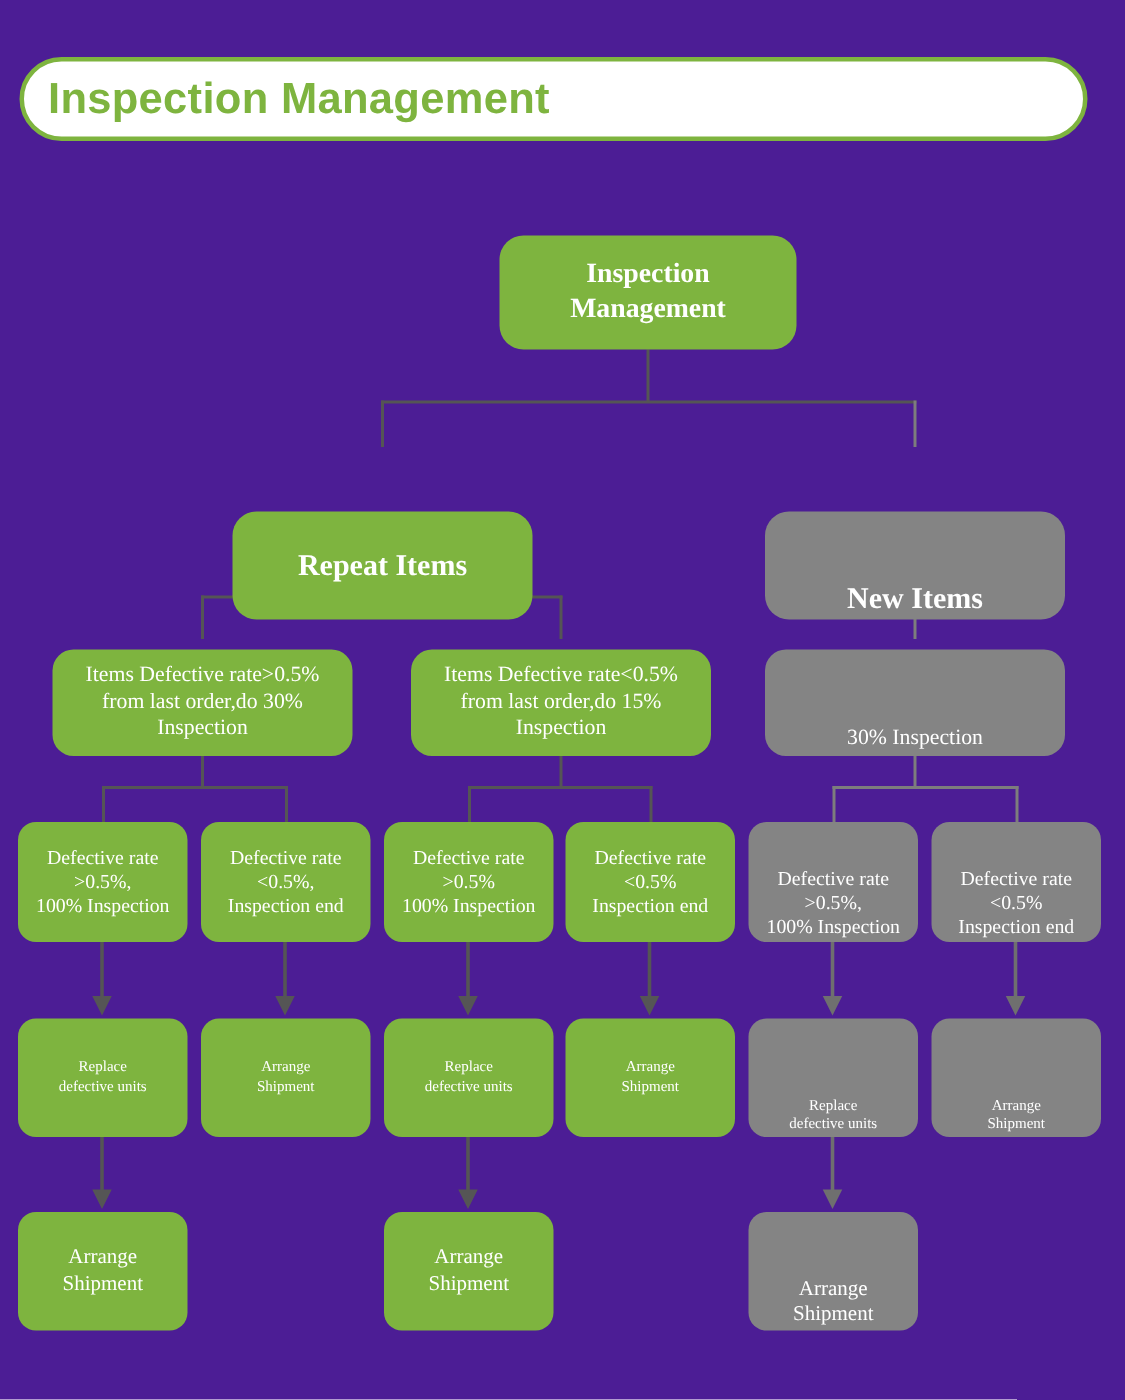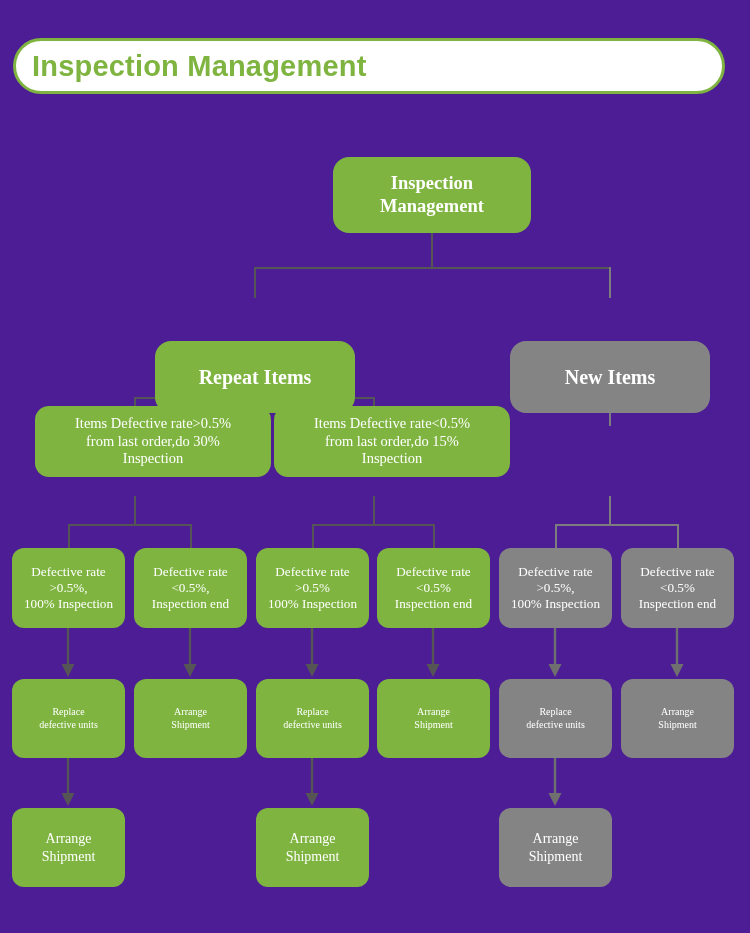--- a/index.html
+++ b/index.html
@@ -52,32 +52,32 @@
     text-align: center;
     color: #ffffff;
     border-radius: 14px;
     line-height: 1.22;
     padding: 2px 4px;
     z-index: 3;
     font-family: Liberation Serif, serif;
   }
   .node .node-label { display: block; white-space: pre-line; }
   .green { background: #7eb43f; }
-  .gray  { background: #848484; }
+  .gray  { background: #848484; align-items: flex-end; }
 
   .n-root {
     left: 333px; top: 157px; width: 198px; height: 76px;
     font-size: 18.5px; font-weight: bold; border-radius: 16px;
   }
   .n-l2 {
     top: 297px; width: 200px; height: 72px;
     font-size: 20px; font-weight: bold; border-radius: 16px; margin-top: 44px;
   }
   .n-l3 {
-    top: 406px; width: 236px; height: 71px;
+    top: 433px; width: 200px; height: 71px;
     font-size: 14.5px; border-radius: 14px;
   }
   .n-l4 {
     top: 548px; width: 113px; height: 80px;
     font-size: 13.2px; border-radius: 12px;
   }
   .n-l5 {
     top: 679px; width: 113px; height: 79px;
     font-size: 10px; border-radius: 12px;
   }
@@ -184,20 +184,23 @@
   <div class="node n-l3 green" style="left:35px;">
     <span class="node-label">Items Defective rate&gt;0.5%
 from last order,do 30%
 Inspection</span>
   </div>
   <div class="node n-l3 green" style="left:274px;">
     <span class="node-label">Items Defective rate&lt;0.5%
 from last order,do 15%
 Inspection</span>
   </div>
+  <div class="node n-l3 gray" style="left:510px;">
+    <span class="node-label">30% Inspection</span>
+  </div>
 
   <div class="node n-l4 green" style="left:12px;">
     <span class="node-label">Defective rate
 &gt;0.5%,
 100% Inspection</span>
   </div>
   <div class="node n-l4 green" style="left:134px;">
     <span class="node-label">Defective rate
 &lt;0.5%,
 Inspection end</span>

